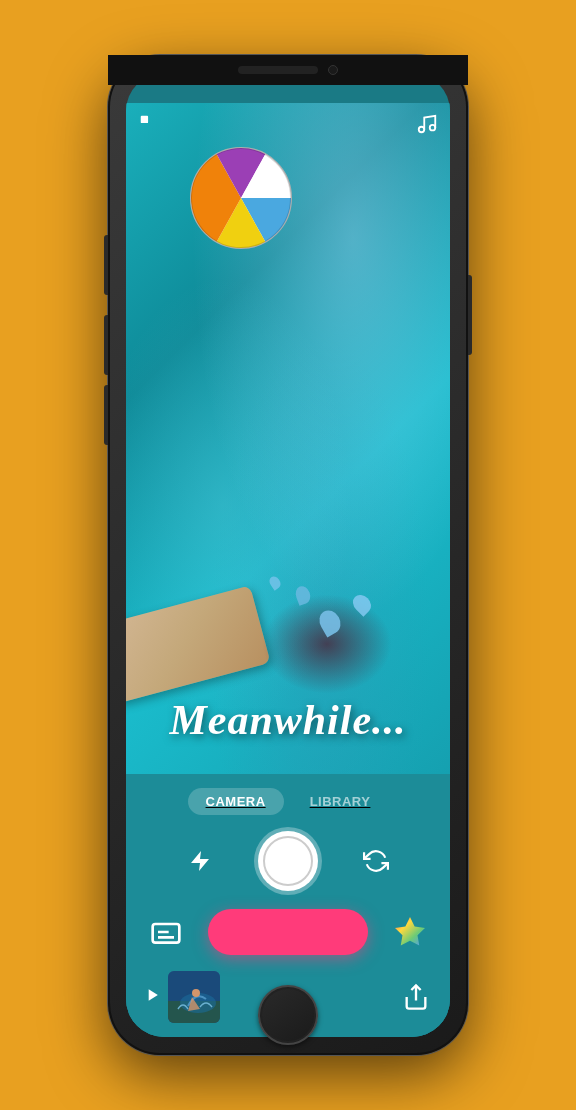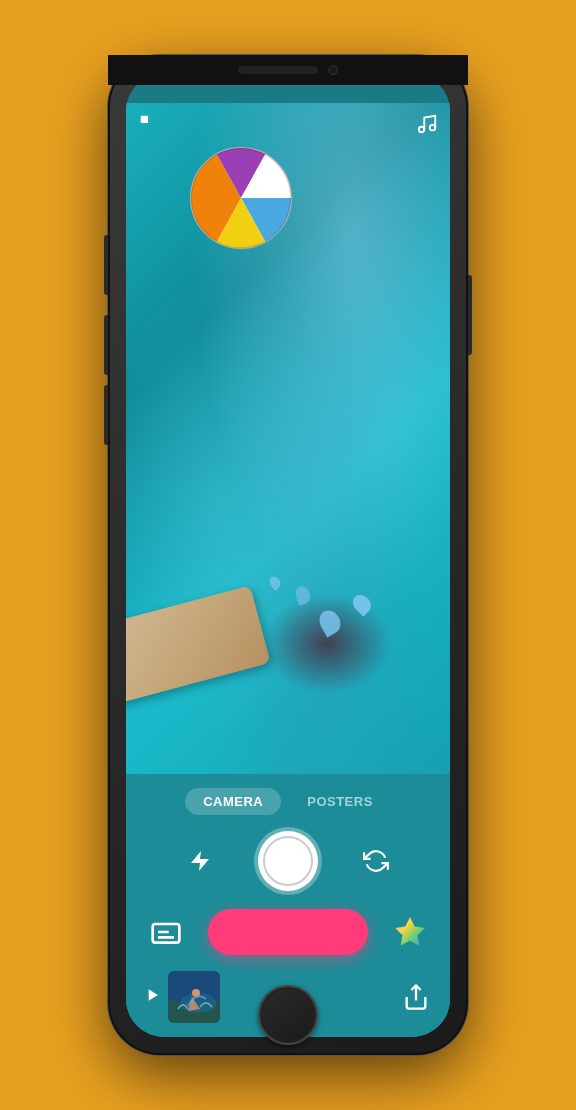--- a/index.html
+++ b/index.html
@@ -230,20 +230,21 @@
       background: #1c8c98;
       padding: 0;
     }
 
     
     .tab-bar {
       display: flex;
       justify-content: center;
       gap: 8px;
       padding: 14px 0 10px;
+      text-decoration: underline;
     }
     .tab-item {
       padding: 6px 18px;
       border-radius: 20px;
       font-size: 13px;
       font-weight: 600;
       color: rgba(255,255,255,0.6);
       cursor: pointer;
       letter-spacing: 0.5px;
     }
@@ -446,27 +447,28 @@
 
         <div class="diving-board"></div>
 
         <div class="dark-splash"></div>
 
         <div class="droplet droplet-1"></div>
         <div class="droplet droplet-2"></div>
         <div class="droplet droplet-3"></div>
         <div class="droplet droplet-4"></div>
 
+        <div class="meanwhile-text">Meanwhile...</div>
       </div>
 
       <div class="bottom-controls">
 
         <div class="tab-bar">
           <div class="tab-item active">CAMERA</div>
-          <div class="tab-item">POSTERS</div>
+          <div class="tab-item">LIBRARY</div>
         </div>
 
         <div class="camera-controls">
           <div class="flash-btn">
             <svg viewBox="0 0 24 24" fill="white" width="24" height="24">
               <path d="M13 2L3 14h9l-1 8 10-12h-9l1-8z"></path>
             </svg>
           </div>
           <div class="shutter-btn">
             <div class="shutter-inner"></div>

